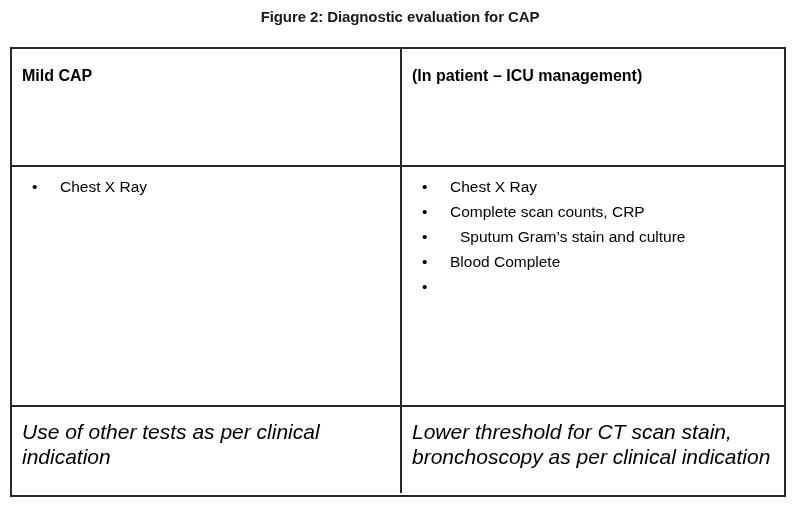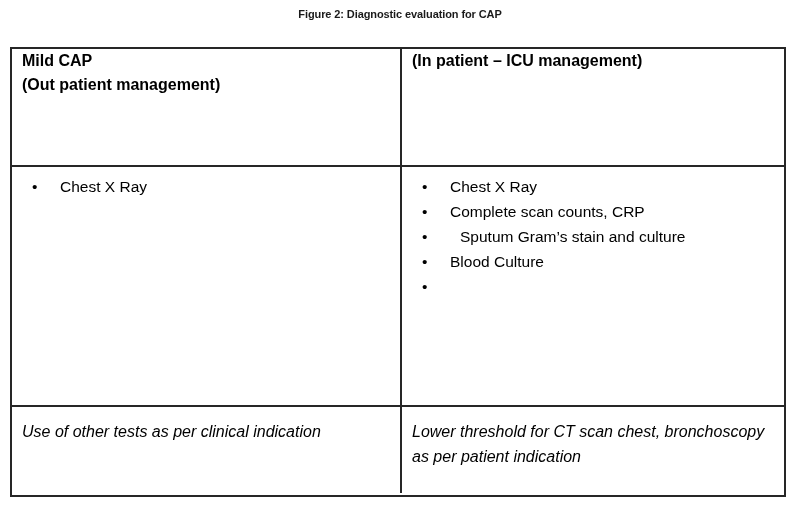--- a/index.html
+++ b/index.html
@@ -19,21 +19,21 @@
     width: 800px;
     height: 511px;
     background: #ffffff;
   }
   .figure-title {
     position: absolute;
     left: 0;
     top: 8px;
     width: 800px;
     text-align: center;
-    font-size: 11px;
+    font-size: 15px;
     font-weight: bold;
     letter-spacing: -0.1px;
     color: #1a1a1a;
   }
   .table {
     position: absolute;
     left: 10px;
     top: 47px;
     width: 776px;
     height: 450px;
@@ -54,21 +54,21 @@
   }
   .row-body {
     height: 240px;
     border-bottom: 2px solid #262626;
   }
   .row-footer {
     height: 86px;
   }
   .cell {
     box-sizing: border-box;
-    padding: 0 10px 0 10px;
+    padding: 15px 10px 0 10px;
     overflow: hidden;
   }
   .cell-left {
     width: 390px;
     border-right: 2px solid #262626;
   }
   .cell-right {
     width: 382px;
   }
   .hdr-line {
@@ -95,41 +95,40 @@
     position: absolute;
     left: 10px;
     top: 0;
     line-height: 25px;
     font-size: 15.5px;
   }
   ul.bullets li.indented {
     padding-left: 48px;
   }
   .note {
-    font-size: 16px;
+    font-size: 21px;
     font-style: italic;
     line-height: 25px;
     color: #000000;
   }
   .cell-body { padding-top: 7px; }
   .cell-note { padding-top: 12px; }
 </style>
 </head>
 <body>
 
 <div class="page">
 
   <div class="figure-title">Figure 2: Diagnostic evaluation for CAP</div>
 
   <div class="table">
 
     <div class="row row-header">
       <div class="cell cell-left">
         <div class="hdr-line">Mild CAP</div>
-        <div class="hdr-line">(Out patient management)</div>
       </div>
       <div class="cell cell-right">
         <div class="hdr-line">(In patient – ICU management)</div>
       </div>
     </div>
 
     <div class="row row-body">
       <div class="cell cell-left cell-body">
         <ul class="bullets">
           <li>
@@ -147,32 +146,32 @@
           <li>
             <span class="bullet-dot">•</span>
             <span>Complete scan counts, CRP</span>
           </li>
           <li class="indented">
             <span class="bullet-dot">•</span>
             <span>Sputum Gram’s stain and culture</span>
           </li>
           <li>
             <span class="bullet-dot">•</span>
-            <span>Blood Culture</span>
+            <span>Blood Complete</span>
           </li>
           <li>
             <span class="bullet-dot">•</span>
           </li>
         </ul>
       </div>
     </div>
 
     <div class="row row-footer">
       <div class="cell cell-left cell-note">
         <div class="note">Use of other tests as per clinical indication</div>
       </div>
       <div class="cell cell-right cell-note">
-        <div class="note">Lower threshold for CT scan chest, bronchoscopy as per patient indication</div>
+        <div class="note">Lower threshold for CT scan stain, bronchoscopy as per clinical indication</div>
       </div>
     </div>
 
   </div>
 </div>
 
 </body></html>

